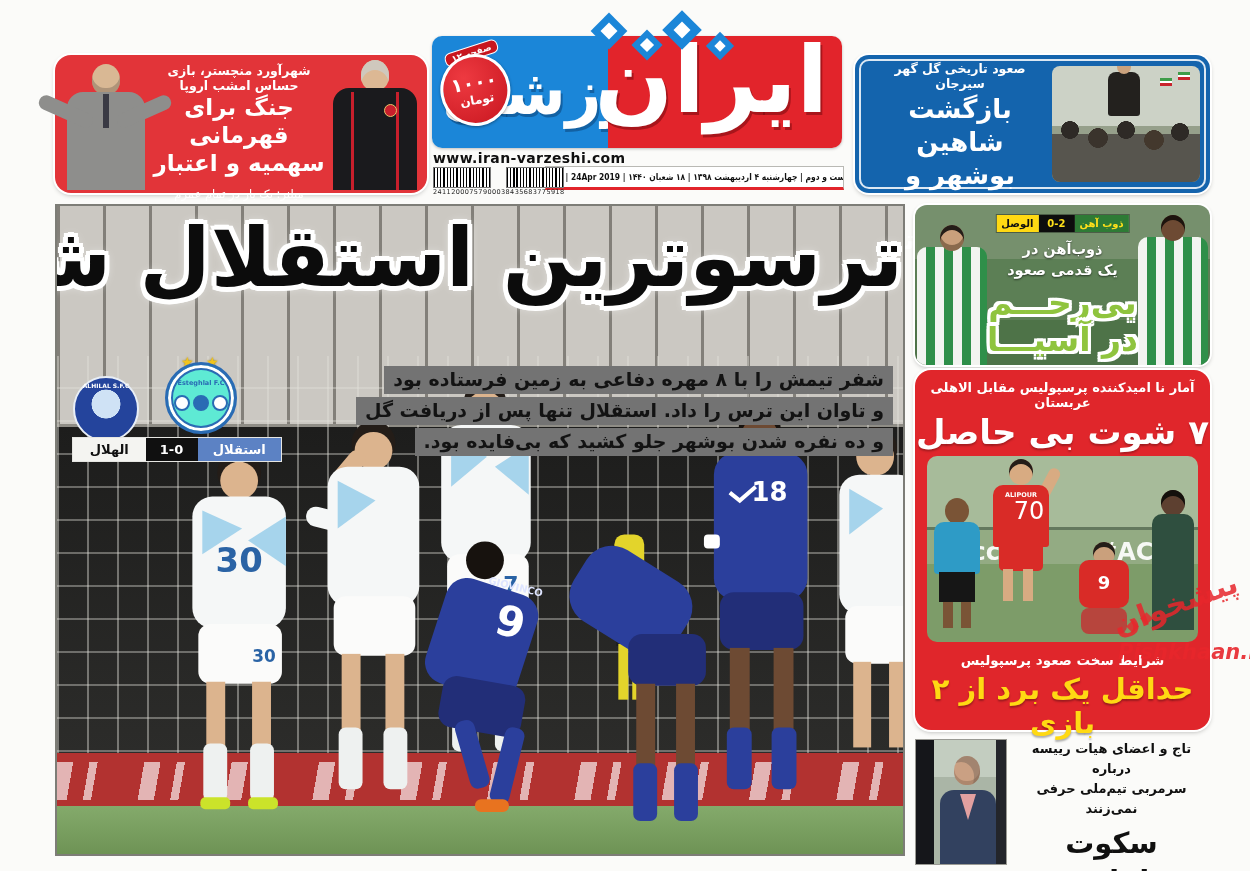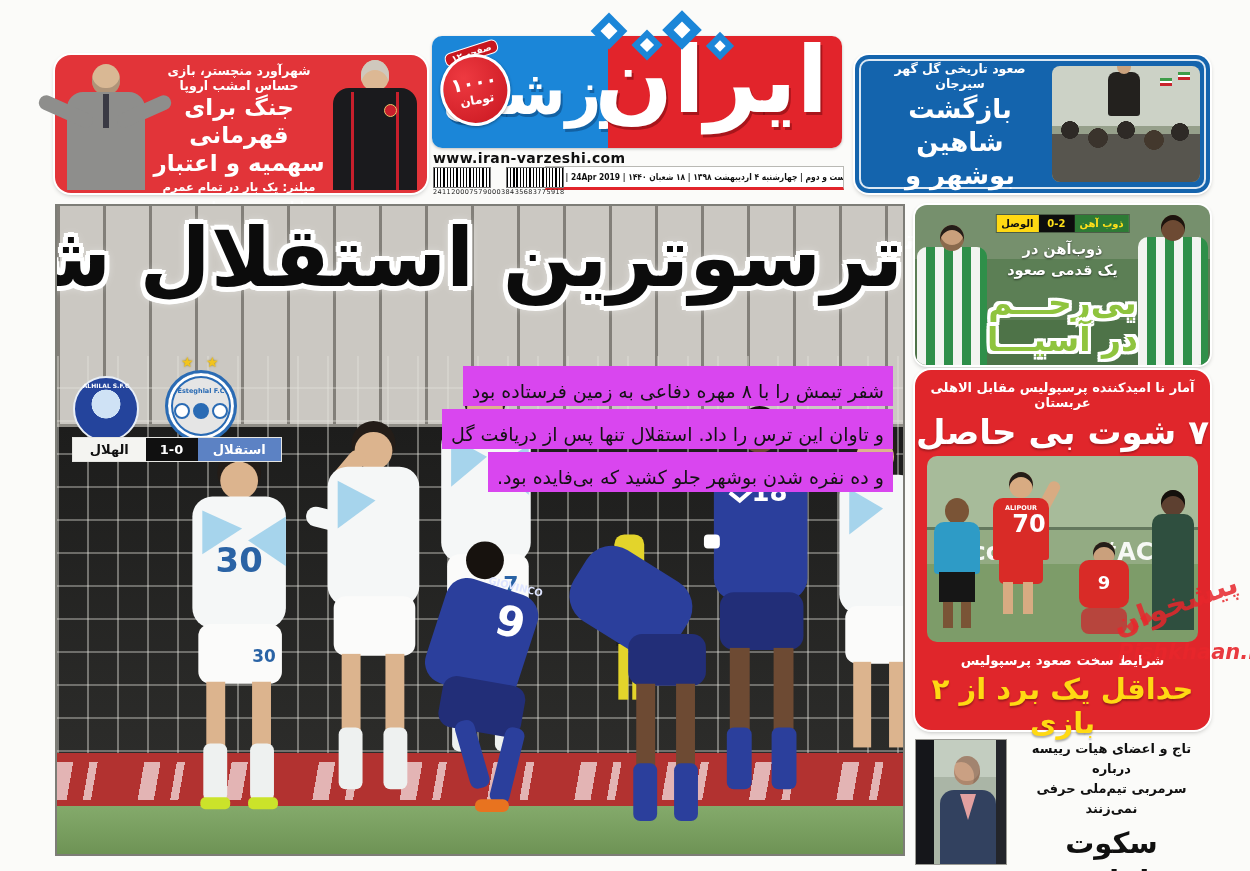--- a/index.html
+++ b/index.html
@@ -5,21 +5,21 @@
   html,body{margin:0;padding:0;background:#e9e9e7;}
   .page{position:relative;width:1250px;height:871px;margin:0 auto;background:#fbfbf9;
         font-family:"DejaVu Sans",sans-serif;overflow:hidden;}
 
   
   .box-red-tl{position:absolute;left:55px;top:55px;width:372px;height:138px;background:#e23439;
     border-radius:16px;box-shadow:0 0 0 2px #fff,0 2px 5px rgba(0,0,0,.3);}
   .tl-text{position:absolute;left:96px;right:100px;top:6px;bottom:4px;text-align:center;color:#fff;direction:rtl;}
   .tl-kicker{font-size:12.5px;font-weight:bold;margin-top:2px;}
   .tl-title{font-size:23px;font-weight:900;line-height:1.22;}
-  .tl-sub{font-size:11.5px;font-weight:bold;line-height:1.35;margin-top:3px;}
+  .tl-sub{font-size:11.5px;font-weight:normal;line-height:1.35;margin-top:10px;}
   .fig{position:absolute;bottom:3px;}
   .fig .head{position:absolute;width:28px;height:31px;border-radius:50% 50% 46% 46%;background:#d9b894;left:50%;transform:translateX(-50%);top:0;}
   .fig .body{position:absolute;top:28px;left:4px;right:4px;bottom:0;border-radius:16px 16px 0 0;}
   .fig-pep{left:8px;width:86px;height:126px;}
   .fig-pep .head{box-shadow:inset 0 -7px 0 rgba(110,95,80,.4);}
   .fig-pep .body{background:#8e8e8c;}
   .fig-pep .arm{position:absolute;top:40px;width:58px;height:15px;background:#8e8e8c;border-radius:8px;}
   .fig-pep .arm.l{left:-26px;transform:rotate(24deg);}
   .fig-pep .arm.r{right:-24px;transform:rotate(-24deg);}
   .fig-pep .tie{position:absolute;left:50%;top:30px;width:6px;height:34px;background:#3a3a44;transform:translateX(-50%);}
@@ -94,26 +94,26 @@
                       repeating-linear-gradient(0deg,rgba(226,225,218,.38) 0 2px,transparent 2px 33px);}
   .mp-board{position:absolute;left:0;right:0;top:547px;height:56px;background:#b23230;}
   .mp-board:before{content:"";position:absolute;inset:9px 0;opacity:.75;filter:blur(.6px);
      background:repeating-linear-gradient(100deg,rgba(255,255,255,.85) 0 16px,transparent 16px 32px,rgba(255,255,255,.85) 32px 40px,transparent 40px 86px);}
   .mp-grass{position:absolute;left:0;right:0;top:600px;bottom:0;background:linear-gradient(#84aa6b,#6e9355);}
   .mp-headline{position:absolute;left:0;right:0;top:4px;text-align:center;direction:rtl;white-space:nowrap;
      font-size:82px;font-weight:900;color:#0c0c0c;letter-spacing:-2px;
      text-shadow:-4px -4px 0 #fff,4px -4px 0 #fff,-4px 4px 0 #fff,4px 4px 0 #fff,0 -5px 0 #fff,0 5px 0 #fff,-5px 0 0 #fff,5px 0 0 #fff,0 0 12px rgba(255,255,255,.95);}
   .mp-deck{position:absolute;right:10px;top:160px;direction:rtl;text-align:right;z-index:8;}
   .mp-deck div{margin-bottom:3px;}
-  .mp-deck span{display:inline-block;background:#d946ef;color:#131313;font-size:19px;font-weight:normal;padding:14px 9px 4px;}
+  .mp-deck span{display:inline-block;background:#737373;color:#131313;font-size:19px;font-weight:bold;padding:2px 9px 4px;}
   .mp-crests{position:absolute;left:16px;top:156px;width:215px;z-index:8;}
   .crest-hilal{position:absolute;left:0;top:14px;width:62px;height:62px;border-radius:50%;
      background:radial-gradient(circle at 50% 42%,#cfe2f5 0 30%,#24449c 31% 100%);border:2px solid #e8eef6;text-align:center;}
   .crest-hilal .cap{font-size:6px;color:#fff;font-weight:bold;margin-top:4px;display:block;}
-  .crest-est{position:absolute;left:92px;top:8px;width:66px;height:66px;border-radius:50%;background:#e5e5e5;
+  .crest-est{position:absolute;left:92px;top:0;width:66px;height:66px;border-radius:50%;background:#5eead4;
      border:3px solid #2a6bb4;box-shadow:inset 0 0 0 3px #fff,inset 0 0 0 5px #2a6bb4;text-align:center;}
   .crest-est .cap{font-size:6.5px;color:#2a6bb4;font-weight:bold;display:block;margin-top:14px;}
   .crest-est .dots{display:flex;justify-content:center;gap:3px;margin-top:8px;}
   .crest-est .dots i{width:12px;height:12px;border-radius:50%;border:2px solid #2a6bb4;background:#fff;display:block;}
   .crest-est .dots i.f{background:#2a6bb4;}
   .stars{position:absolute;left:108px;top:-8px;color:#f2c41d;font-size:14px;letter-spacing:4px;text-shadow:0 0 2px #9a7a00;}
   .mp-score{position:absolute;left:16px;top:232px;width:208px;height:23px;display:flex;direction:rtl;z-index:8;
      font-weight:bold;font-size:13px;box-shadow:0 0 0 1px #e6e6e2;}
   .mp-score .seg{display:flex;align-items:center;justify-content:center;}
   .mp-score .s-home{flex:1.15;background:#5c82c4;color:#fff;}
@@ -153,24 +153,24 @@
   .pp-fence{position:absolute;left:0;right:0;top:38%;height:3px;background:rgba(45,65,45,.55);}
   .pp-board{position:absolute;left:0;right:0;top:44%;display:flex;justify-content:space-around;
      color:rgba(255,255,255,.92);font-weight:bold;font-size:24px;}
   .pfig{position:absolute;}
   .pfig .hd{position:absolute;left:50%;transform:translateX(-50%);border-radius:50%;}
   .p-ref{left:4px;bottom:14px;width:52px;height:128px;}
   .p-ref .sh{position:absolute;top:22px;left:3px;right:3px;height:52px;background:#2e9bc6;border-radius:10px 10px 4px 4px;}
   .p-ref .st{position:absolute;top:72px;left:8px;right:8px;height:30px;background:#161616;}
   .p-ref .lg{position:absolute;bottom:0;left:12px;width:10px;height:26px;background:#7a5436;box-shadow:18px 0 0 #7a5436;}
   .p-ref .hd{top:-2px;width:24px;height:26px;background:#7a5436;}
-  .p-70{left:62px;bottom:28px;width:64px;height:140px;}
+  .p-70{left:62px;bottom:41px;width:64px;height:140px;}
   .p-70 .sh{position:absolute;top:24px;left:4px;right:4px;height:62px;background:#d92b27;border-radius:10px 10px 3px 3px;color:#fff;}
   .p-70 .nm{display:block;font-size:6.5px;font-weight:bold;margin-top:6px;}
-  .p-70 .no{display:block;font-size:24px;font-weight:700;line-height:1;padding-left:16px;}
+  .p-70 .no{display:block;font-size:24px;font-weight:400;line-height:1;padding-left:16px;}
   .p-70 .st{position:absolute;top:84px;left:10px;right:10px;height:26px;background:#d92b27;border-radius:0 0 5px 5px;}
   .p-70 .lg{position:absolute;bottom:0;left:14px;width:10px;height:32px;background:#d8ab82;box-shadow:20px 0 0 #d8ab82;}
   .p-70 .hd{top:-2px;width:24px;height:26px;background:#d8ab82;box-shadow:inset 0 5px 0 #241d18;}
   .p-70 .arm{position:absolute;top:6px;right:-2px;width:12px;height:34px;background:#d8ab82;border-radius:6px;transform:rotate(28deg);}
   .p-9k{left:148px;bottom:8px;width:58px;height:92px;}
   .p-9k .sh{position:absolute;top:18px;left:4px;right:4px;height:48px;background:#d92b27;border-radius:10px;color:#fff;}
   .p-9k .no{font-size:18px;font-weight:900;display:block;margin-top:12px;}
   .p-9k .hd{top:0;width:22px;height:23px;background:#caa07c;box-shadow:inset 0 5px 0 #241d18;}
   .p-9k .kn{position:absolute;bottom:0;left:6px;right:6px;height:26px;background:#b7453d;border-radius:8px;}
   .p-grn{right:2px;bottom:12px;width:46px;height:136px;}

